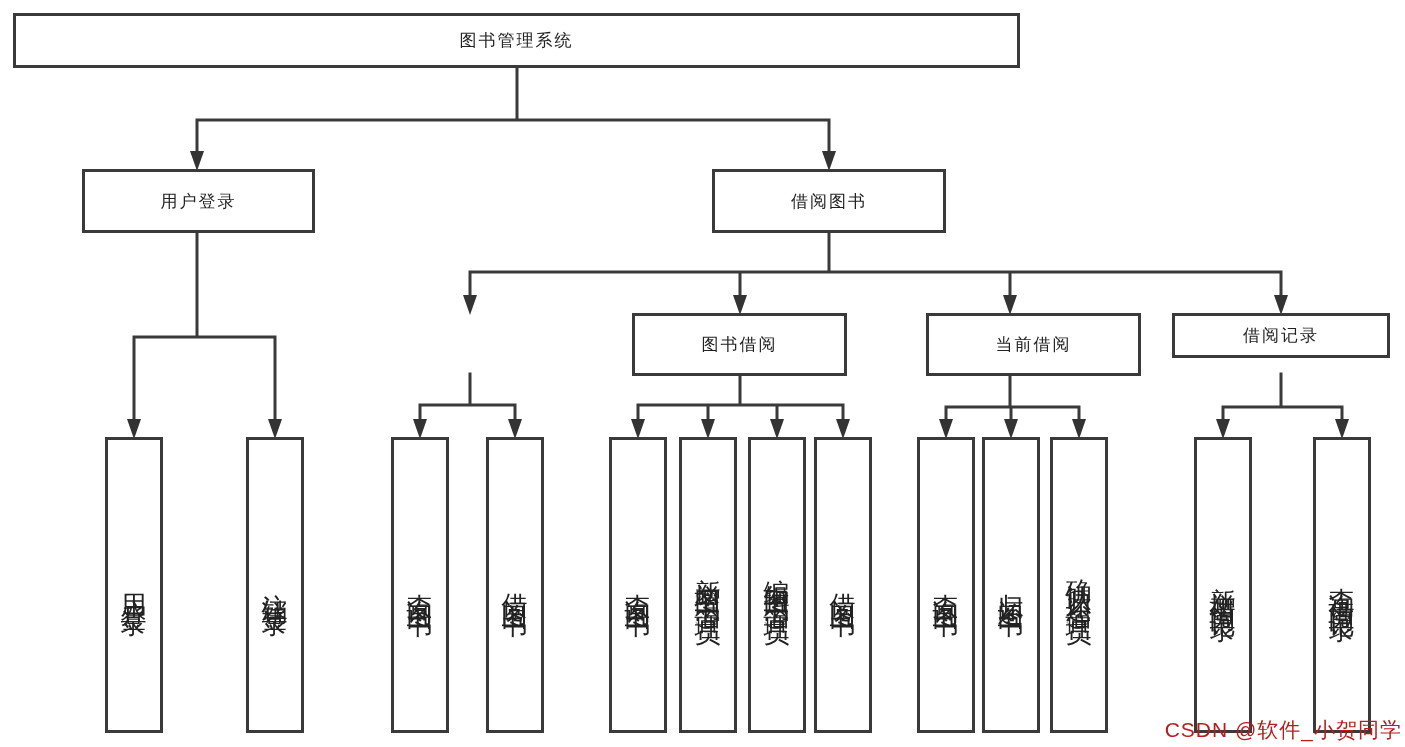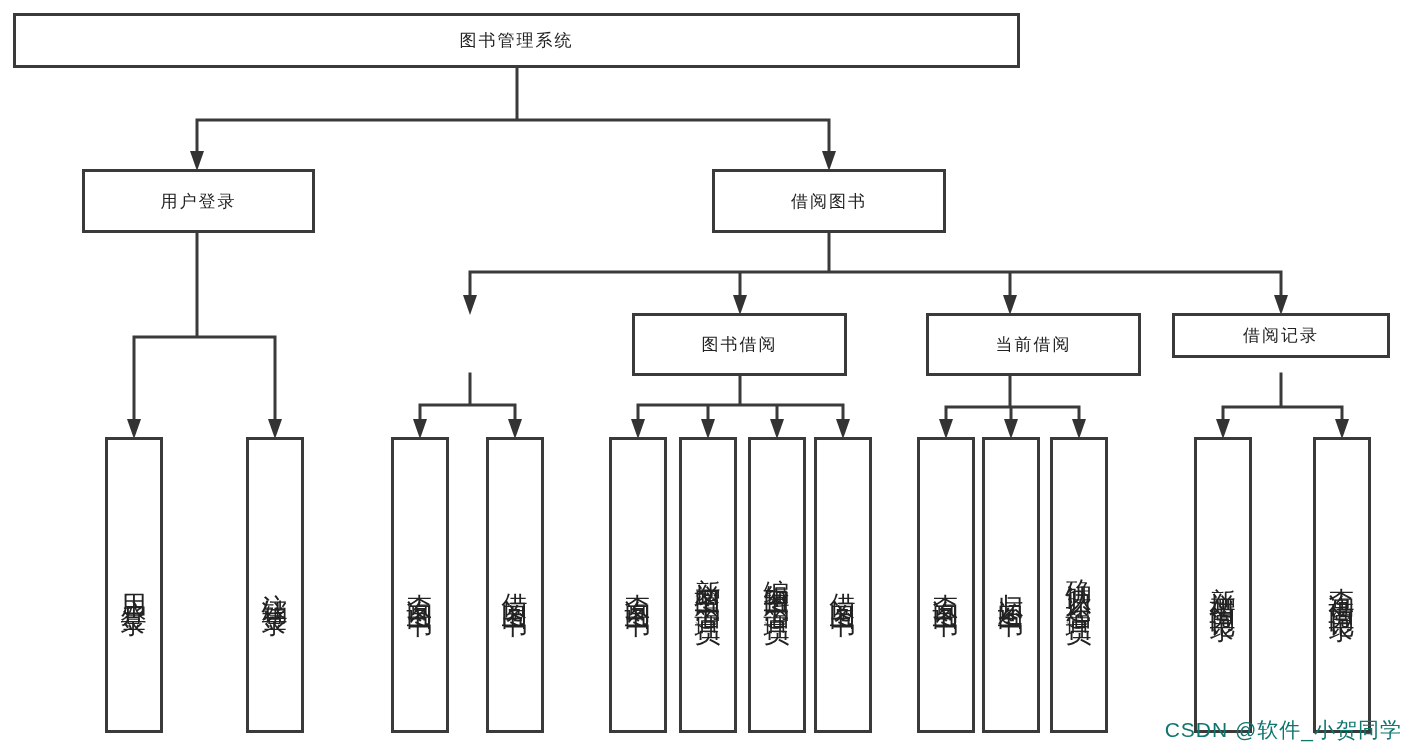--- a/index.html
+++ b/index.html
@@ -40,21 +40,21 @@
   
   .leaf{top:437px;width:58px;height:296px;}
   .n-f01{left:105px}.n-f02{left:246px}.n-f03{left:391px}.n-f04{left:486px}
   .n-f05{left:609px}.n-f06{left:679px}.n-f07{left:748px}.n-f08{left:814px}
   .n-f09{left:917px}.n-f10{left:982px}.n-f11{left:1050px}
   .n-f12{left:1194px}.n-f13{left:1313px}
   .watermark{
     position:absolute;
     right:3px;top:716px;
     font-size:21px;
-    color:#0f766e;
+    color:#b91c1c;
     letter-spacing:1px;
     white-space:nowrap;
   }
 </style>
 </head>
 <body>
 
 <div class="canvas">
 
   <svg class="connectors" viewBox="0 0 1405 747" xmlns="http://www.w3.org/2000/svg">

